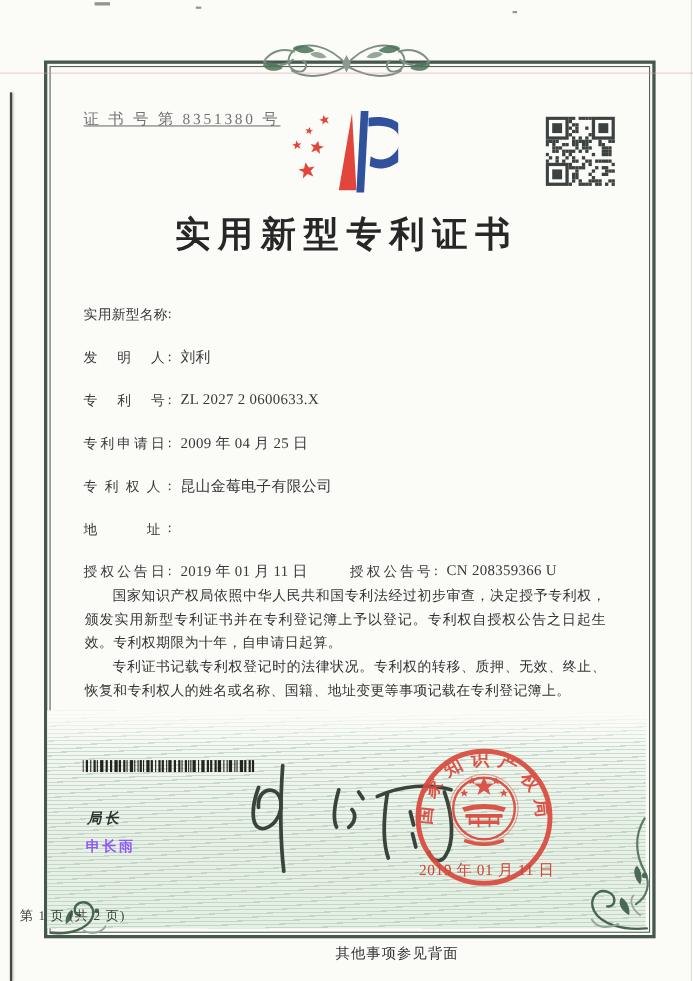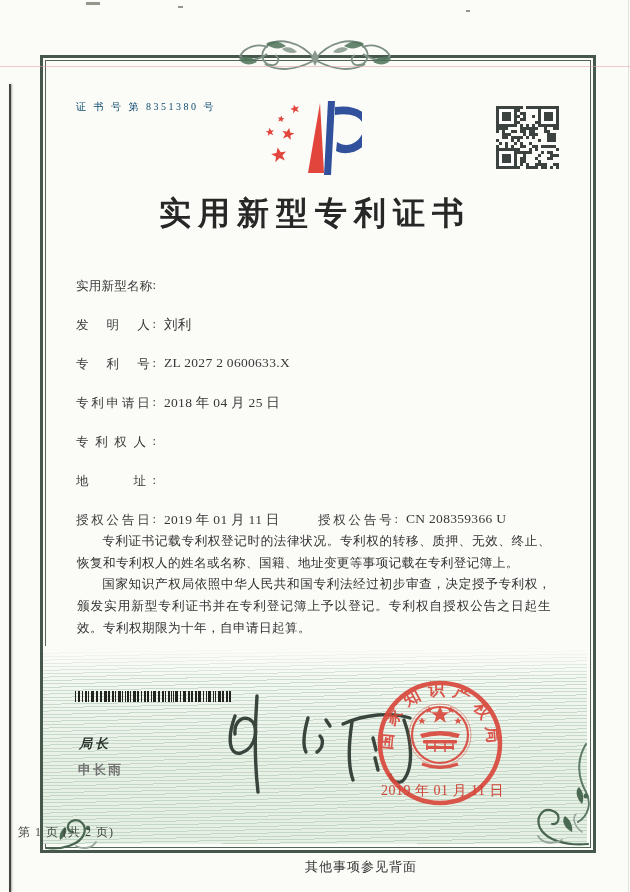--- a/index.html
+++ b/index.html
@@ -12,21 +12,21 @@
   .scan-pink-line{position:absolute;left:0;top:66px;width:630px;height:1px;background:rgba(226,160,158,.55);z-index:5;}
   .speck{position:absolute;background:#95958d;z-index:5;}
   .sp1{left:86px;top:2px;width:14px;height:3px;}
   .sp2{left:178px;top:6px;width:5px;height:2px;}
   .sp3{left:466px;top:10px;width:4px;height:2px;}
   
   .frame{position:absolute;left:40px;top:55px;width:550px;height:792px;border:3px solid #46584b;z-index:1;}
   .frame::after{content:"";position:absolute;inset:2px;border:1px solid #526456;}
   .top-ornament{position:absolute;left:224px;top:37px;width:182px;height:42px;z-index:2;}
   
-  .cert-no{position:absolute;left:76px;top:100px;font-size:10px;letter-spacing:2.5px;color:#0c4a6e;z-index:2;}
+  .cert-no{position:absolute;left:76px;top:100px;font-size:14px;letter-spacing:2.5px;color:#737373;z-index:2;text-decoration:underline;}
   .logo{position:absolute;left:258px;top:99px;z-index:2;}
   .qr{position:absolute;left:496px;top:106px;z-index:2;}
   .title{position:absolute;left:40px;top:192px;width:550px;text-align:center;font-size:32px;
          font-weight:600;letter-spacing:7px;color:#272727;z-index:2;}
   
   .rows{position:absolute;left:76px;top:277px;width:478px;z-index:2;}
   .row{height:39px;display:flex;align-items:flex-start;font-size:13.5px;color:#383838;position:relative;}
   .jlabel{display:inline-flex;justify-content:space-between;width:80px;flex:none;font-size:12.5px;
           padding-top:1px;color:#3a3a3a;}
   .val{margin-left:8px;letter-spacing:.3px;white-space:nowrap;}
@@ -41,21 +41,21 @@
       repeating-linear-gradient(179deg, rgba(122,166,136,.34) 0px, rgba(122,166,136,.34) 1px,
                                 rgba(255,255,255,0) 1px, rgba(255,255,255,0) 3.4px),
       linear-gradient(180deg,#f7faf5 0%, #e9f1e7 55%, #e6efe4 100%);}
   .band::before{content:"";position:absolute;left:0;top:0;width:100%;height:34px;
       background:linear-gradient(180deg,#fcfcf9,rgba(252,252,249,0));}
   
   .barcode{position:absolute;left:75px;top:691px;z-index:3;}
   .signer-title{position:absolute;left:79px;top:735px;font-family:"Liberation Sans","DejaVu Sans",sans-serif;
        font-size:13px;letter-spacing:3px;color:#2c332d;font-weight:600;z-index:3;font-style:italic;}
   .signer-name{position:absolute;left:78px;top:761px;font-family:"Liberation Sans","DejaVu Sans",sans-serif;
-       font-size:13px;letter-spacing:2px;color:#737373;font-weight:600;z-index:3;}
+       font-size:13px;letter-spacing:2px;color:#8b5cf6;font-weight:600;z-index:3;}
   .sig{position:absolute;left:205px;top:690px;z-index:3;}
   .seal{position:absolute;left:374px;top:677px;z-index:3;}
   .seal-date{position:absolute;left:381px;top:782px;font-size:14px;letter-spacing:.5px;color:#cf4338;
        z-index:4;white-space:nowrap;}
   .fl-br{position:absolute;left:516px;top:740px;z-index:2;}
   .fl-bl{position:absolute;left:42px;top:800px;z-index:2;}
   .page-no{position:absolute;left:18px;top:824px;width:550px;text-align:left;font-size:12px;
        color:#3e463e;letter-spacing:1px;z-index:3;}
   .foot-note{position:absolute;left:46px;top:858px;width:630px;text-align:center;font-size:13px;
        letter-spacing:1px;color:#333;z-index:2;}
@@ -292,30 +292,31 @@
     </div>
     <div class="row">
       <span class="jlabel">
           <span>专</span>
           <span>利</span>
           <span>申</span>
           <span>请</span>
           <span>日</span>
           <span>:</span>
         </span>
-      <span class="val">2018 年 04 月 25 日</span>
+      <span class="val">2009 年 04 月 25 日</span>
     </div>
     <div class="row">
       <span class="jlabel">
           <span>专</span>
           <span>利</span>
           <span>权</span>
           <span>人</span>
           <span>:</span>
         </span>
+      <span class="val">昆山金莓电子有限公司</span>
     </div>
     <div class="row">
       <span class="jlabel">
           <span>地</span>
           <span>　</span>
           <span>　</span>
           <span>址</span>
           <span>:</span>
         </span>
     </div>
@@ -337,22 +338,22 @@
             <span>告</span>
             <span>号</span>
             <span>:</span>
           </span>
         <span class="val">CN 208359366 U</span>
       </span>
     </div>
   </div>
 
   <div class="paras">
+    <p>国家知识产权局依照中华人民共和国专利法经过初步审查，决定授予专利权，颁发实用新型专利证书并在专利登记簿上予以登记。专利权自授权公告之日起生效。专利权期限为十年，自申请日起算。</p>
     <p>专利证书记载专利权登记时的法律状况。专利权的转移、质押、无效、终止、恢复和专利权人的姓名或名称、国籍、地址变更等事项记载在专利登记簿上。</p>
-    <p>国家知识产权局依照中华人民共和国专利法经过初步审查，决定授予专利权，颁发实用新型专利证书并在专利登记簿上予以登记。专利权自授权公告之日起生效。专利权期限为十年，自申请日起算。</p>
   </div>
 
   <div class="band"></div>
 
   <svg class="barcode" id="bcsvg" viewBox="0 0 159 11" width="159" height="11">
       <rect x="0" y="0" width="1" height="11" fill="#24241f"></rect>
       <rect x="3" y="0" width="2" height="11" fill="#24241f"></rect>
       <rect x="7" y="0" width="1" height="11" fill="#24241f"></rect>
       <rect x="10" y="0" width="2" height="11" fill="#24241f"></rect>
       <rect x="13" y="0" width="1" height="11" fill="#24241f"></rect>

